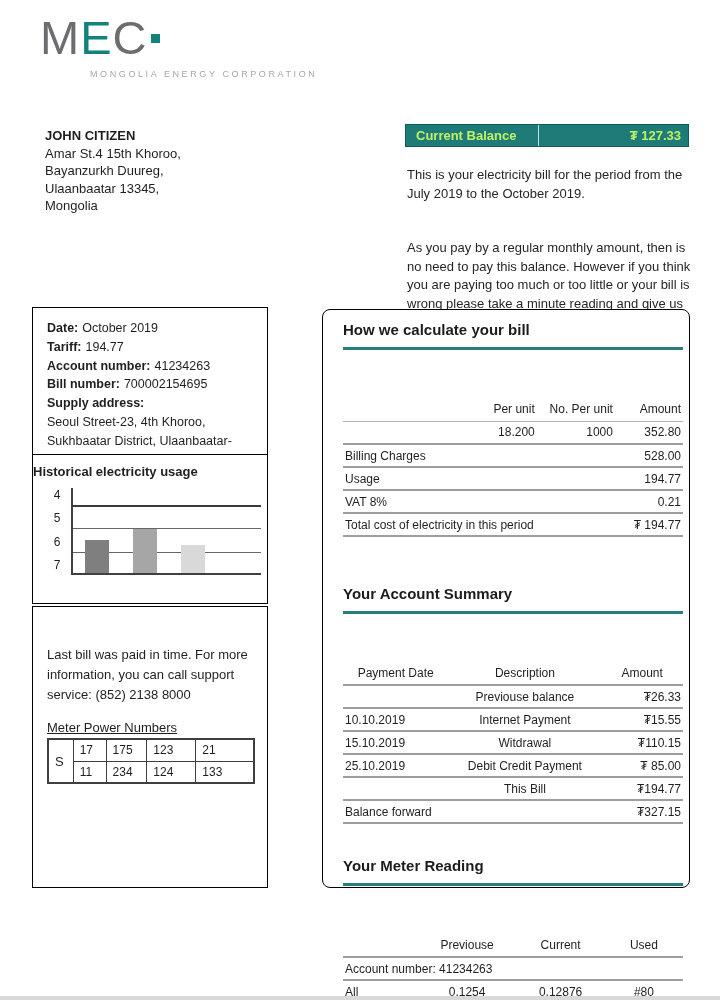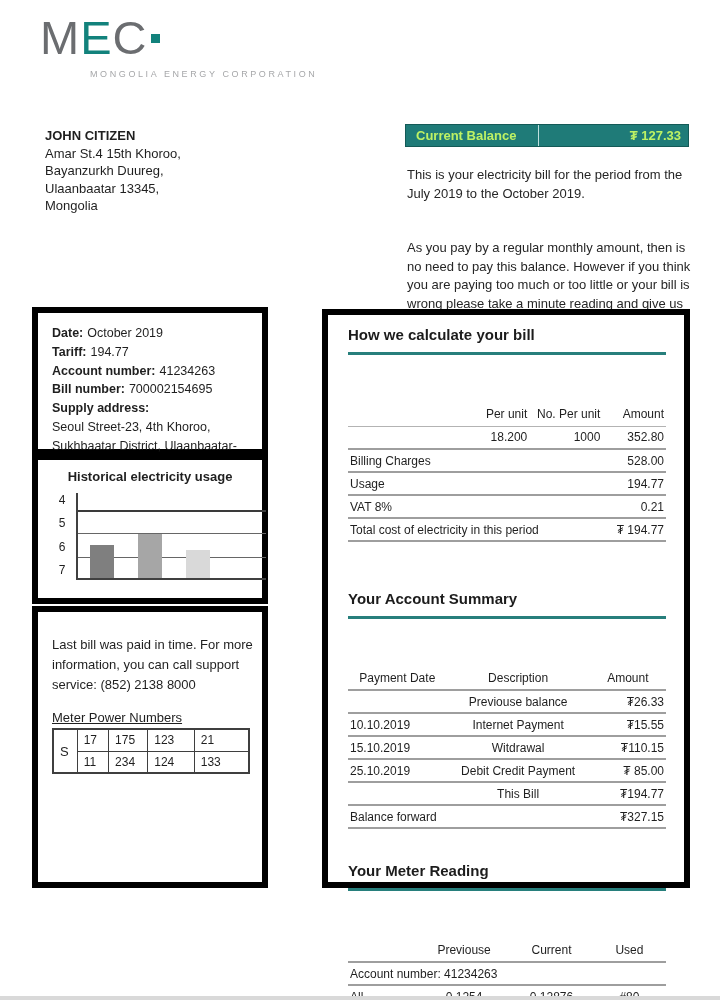--- a/index.html
+++ b/index.html
@@ -23,48 +23,48 @@
     background:#1f7b78; border:1px solid #145a57; display:flex; align-items:center; color:#bef264; font-size:13px; font-weight:bold; }
   .balance-bar .bal-label { padding-left:10px; flex:0 0 132px; }
   .balance-bar .bal-divider { width:1px; height:100%; background:#bfe0de; }
   .balance-bar .bal-amount { flex:1; text-align:right; padding-right:7px; }
 
   
   .intro { position:absolute; left:407px; top:166px; width:285px; font-size:13px; line-height:18.5px; color:#262626; }
   .intro p + p { margin-top:36px; }
 
   
-  .teal-box { position:absolute; border:6px solid #000000; background:#fff; }
+  .teal-box { position:absolute; border:1px solid #000000; background:#fff; }
   .box-info { left:32px; top:307px; width:236px; height:148px; padding:11px 8px 0 14px; font-size:12.5px; line-height:18.8px; color:#1f1f1f; }
   .box-info b { margin-right:4px; }
 
   
   .box-chart { left:32px; top:454px; width:236px; height:150px; }
-  .chart-title { text-align:center; font-weight:bold; font-size:13px; margin-top:9px; color:#1f1f1f; }
+  .chart-title { font-weight:bold; font-size:13px; margin-top:9px; color:#1f1f1f; }
   .plot { position:absolute; left:38px; top:33px; width:190px; height:87px; border-left:2px solid #404040; border-bottom:2px solid #404040; }
   .gridline { position:absolute; left:0; width:100%; }
   .gridline.major { height:2px; background:#3a3a3a; }
   .gridline.minor { height:1px; background:#666; }
   .ytick { position:absolute; left:-26px; width:20px; text-align:center; font-size:12px; color:#1f1f1f; line-height:14px; }
   .bar { position:absolute; bottom:0; width:24px; }
 
   
   .box-special { left:32px; top:606px; width:236px; height:282px; padding:23px 12px 0 14px; font-size:13px; color:#1f1f1f; }
   .box-special .sp-title { font-weight:bold; line-height:20px; width:200px; }
-  .box-special .sp-body { line-height:20px; width:205px; }
+  .box-special .sp-body { margin-top:15px; line-height:20px; width:205px; }
   .box-special .sp-table-title { margin-top:15px;text-decoration:underline; }
   table.meter-power { border-collapse:collapse; margin-top:3px; }
   table.meter-power td { border:1px solid #3f3f3f; height:22px; padding-left:6px; font-size:12px; }
   table.meter-power { border:2px solid #3f3f3f; }
   table.meter-power td.scol { width:26px; font-size:13px; }
   table.meter-power td.c1 { width:34px; } table.meter-power td.c2 { width:42px; }
   table.meter-power td.c3 { width:51px; } table.meter-power td.c4 { width:61px; }
 
   
-  .right-panel { left:322px; top:309px; width:368px; height:579px; padding:11px 18px 0 20px; }
+  .right-panel { left:322px; top:309px; width:368px; height:579px; padding:11px 6px 0 20px;border-radius:8px; }
   .rp-heading { font-size:15px; font-weight:bold; color:#1c1c1c; margin-bottom:9px; }
   .teal-rule { height:3px; background:#277f7c; }
   table.rp-table { width:100%; border-collapse:collapse; font-size:12px; color:#1f1f1f;margin-top:48px; }
   table.rp-table td, table.rp-table th { height:23px; padding:0 2px; font-weight:normal; vertical-align:middle; }
   table.rp-table tr { border-bottom:2px solid #9e9e9e; }
   table.rp-table tr.hdr { border-bottom:1px solid #b3b3b3; }
   table.rp-table tr.nb { border-bottom:none; }
   .tr-bold td, .tr-bold th, th.b, td.b { font-weight:bold; }
   .ta-r { text-align:right; } .ta-c { text-align:center; } .ta-l { text-align:left; }
   .gap1 { height:48px; } .gap2 { height:33px; }

